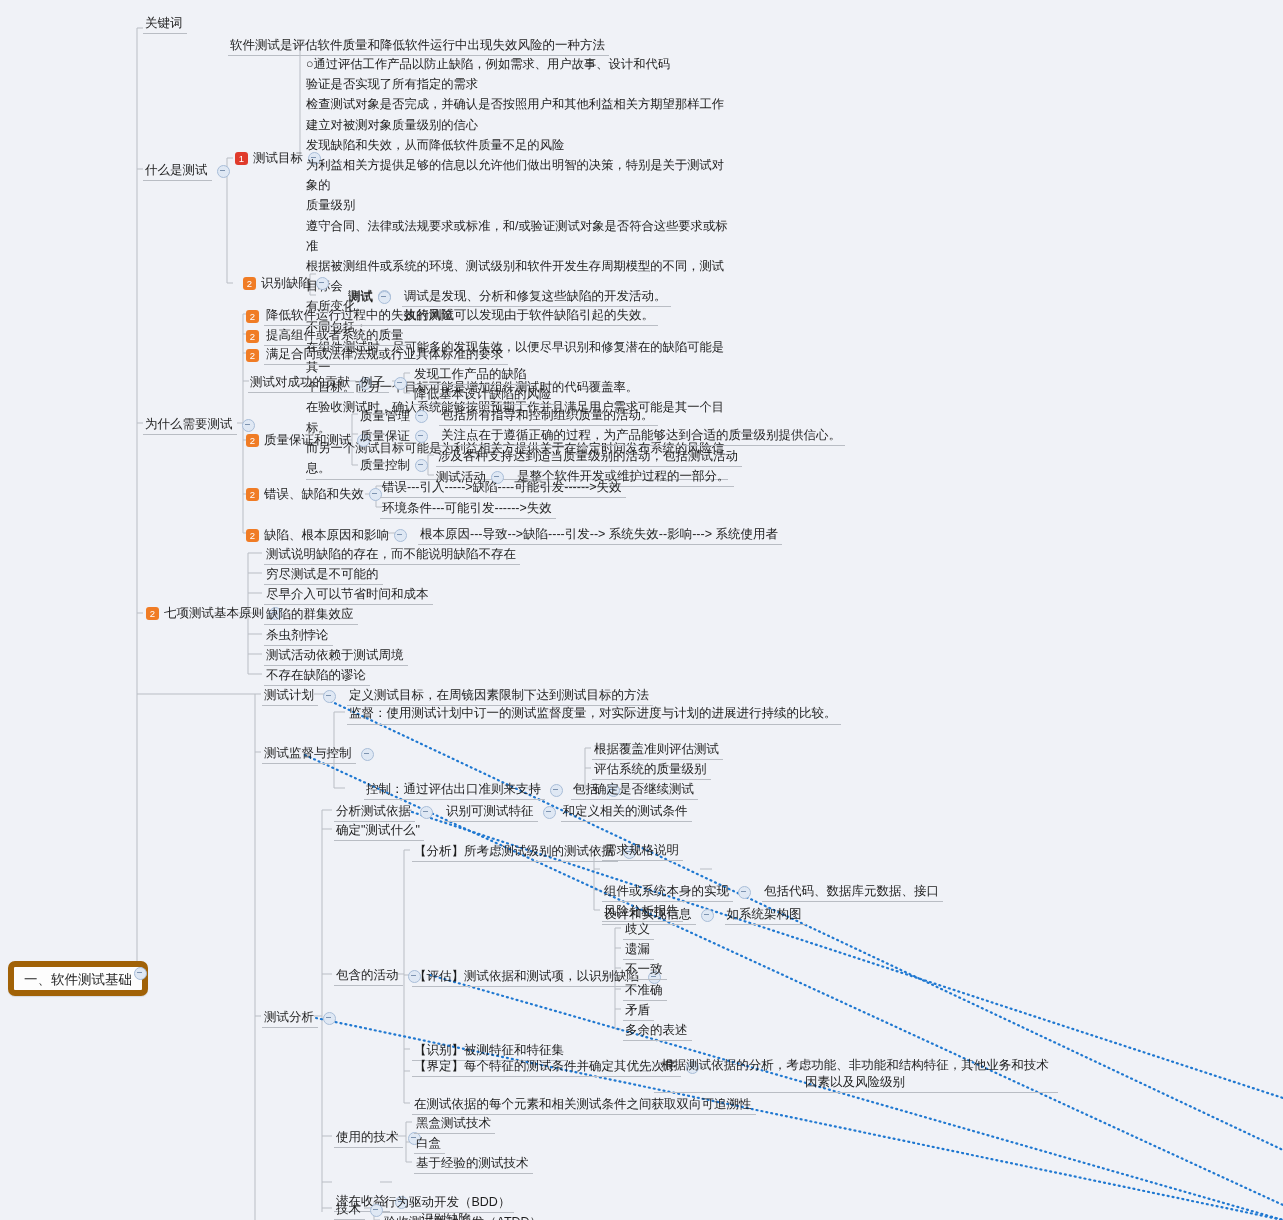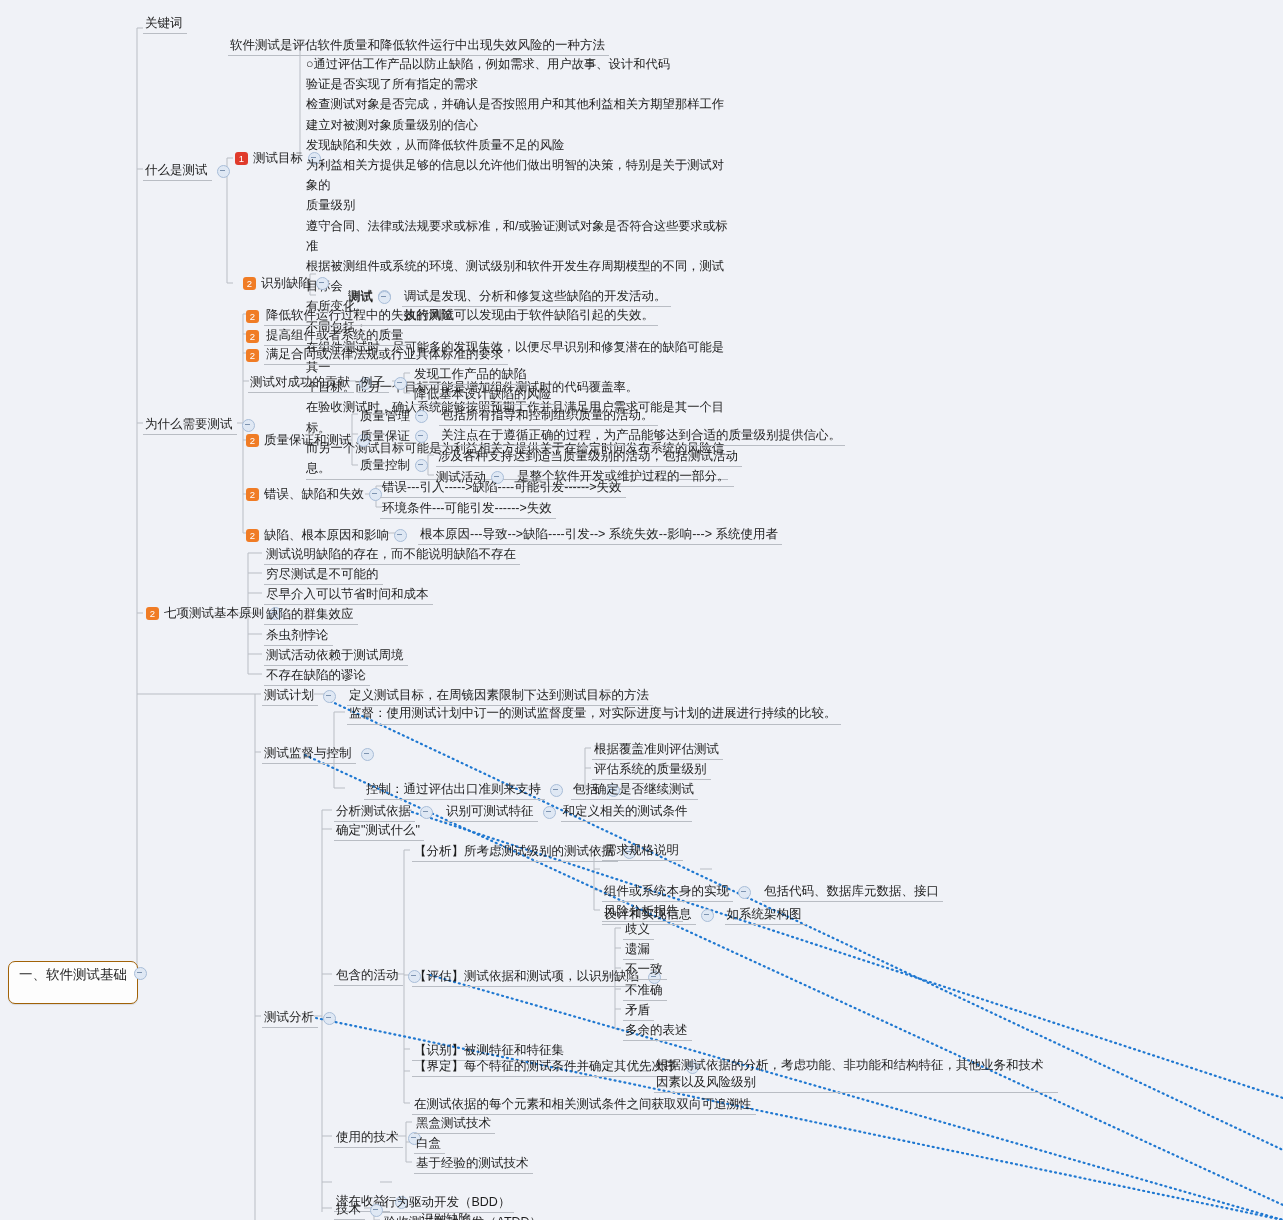--- a/index.html
+++ b/index.html
@@ -25,24 +25,24 @@
     font-size: 12.5px;
     color: #1d1d1d;
     line-height: 16px;
     box-sizing: border-box;
   }
   .node .txt { display:inline-block; }
   .node.wrap { white-space: normal; }
 
   
   .root {
-    border: 1px solid #a16207;
+    border: 6px solid #a16207;
     border-radius: 7px;
     background: #fdfdfd;
-    padding: 5px 10px 20px 10px;
+    padding: 5px 10px 2px 10px;
     font-size: 13.5px;
     box-shadow: 0 1px 1px rgba(0,0,0,.10);
   }
 
   
   .ul { border-bottom: 1px solid #b9bdc4; padding: 1px 4px 2px 2px; }
 
   .badge {
     display: inline-block;
     width: 13px; height: 13px;
@@ -81,20 +81,21 @@
     font-size: 12.3px;
     line-height: 20.2px;
     color: #1d1d1d;
     white-space: pre-line;
     border-bottom: 1px solid #b9bdc4;
     padding-bottom: 1px;
   }
   .twoline {
     white-space: normal;
     line-height: 16.5px;
+    text-align: center;
   }
 </style>
 </head>
 <body>
 
 <div id="canvas">
 
   <svg id="edges">
     <g fill="none" stroke="#b9bdc4" stroke-width="1">
 

